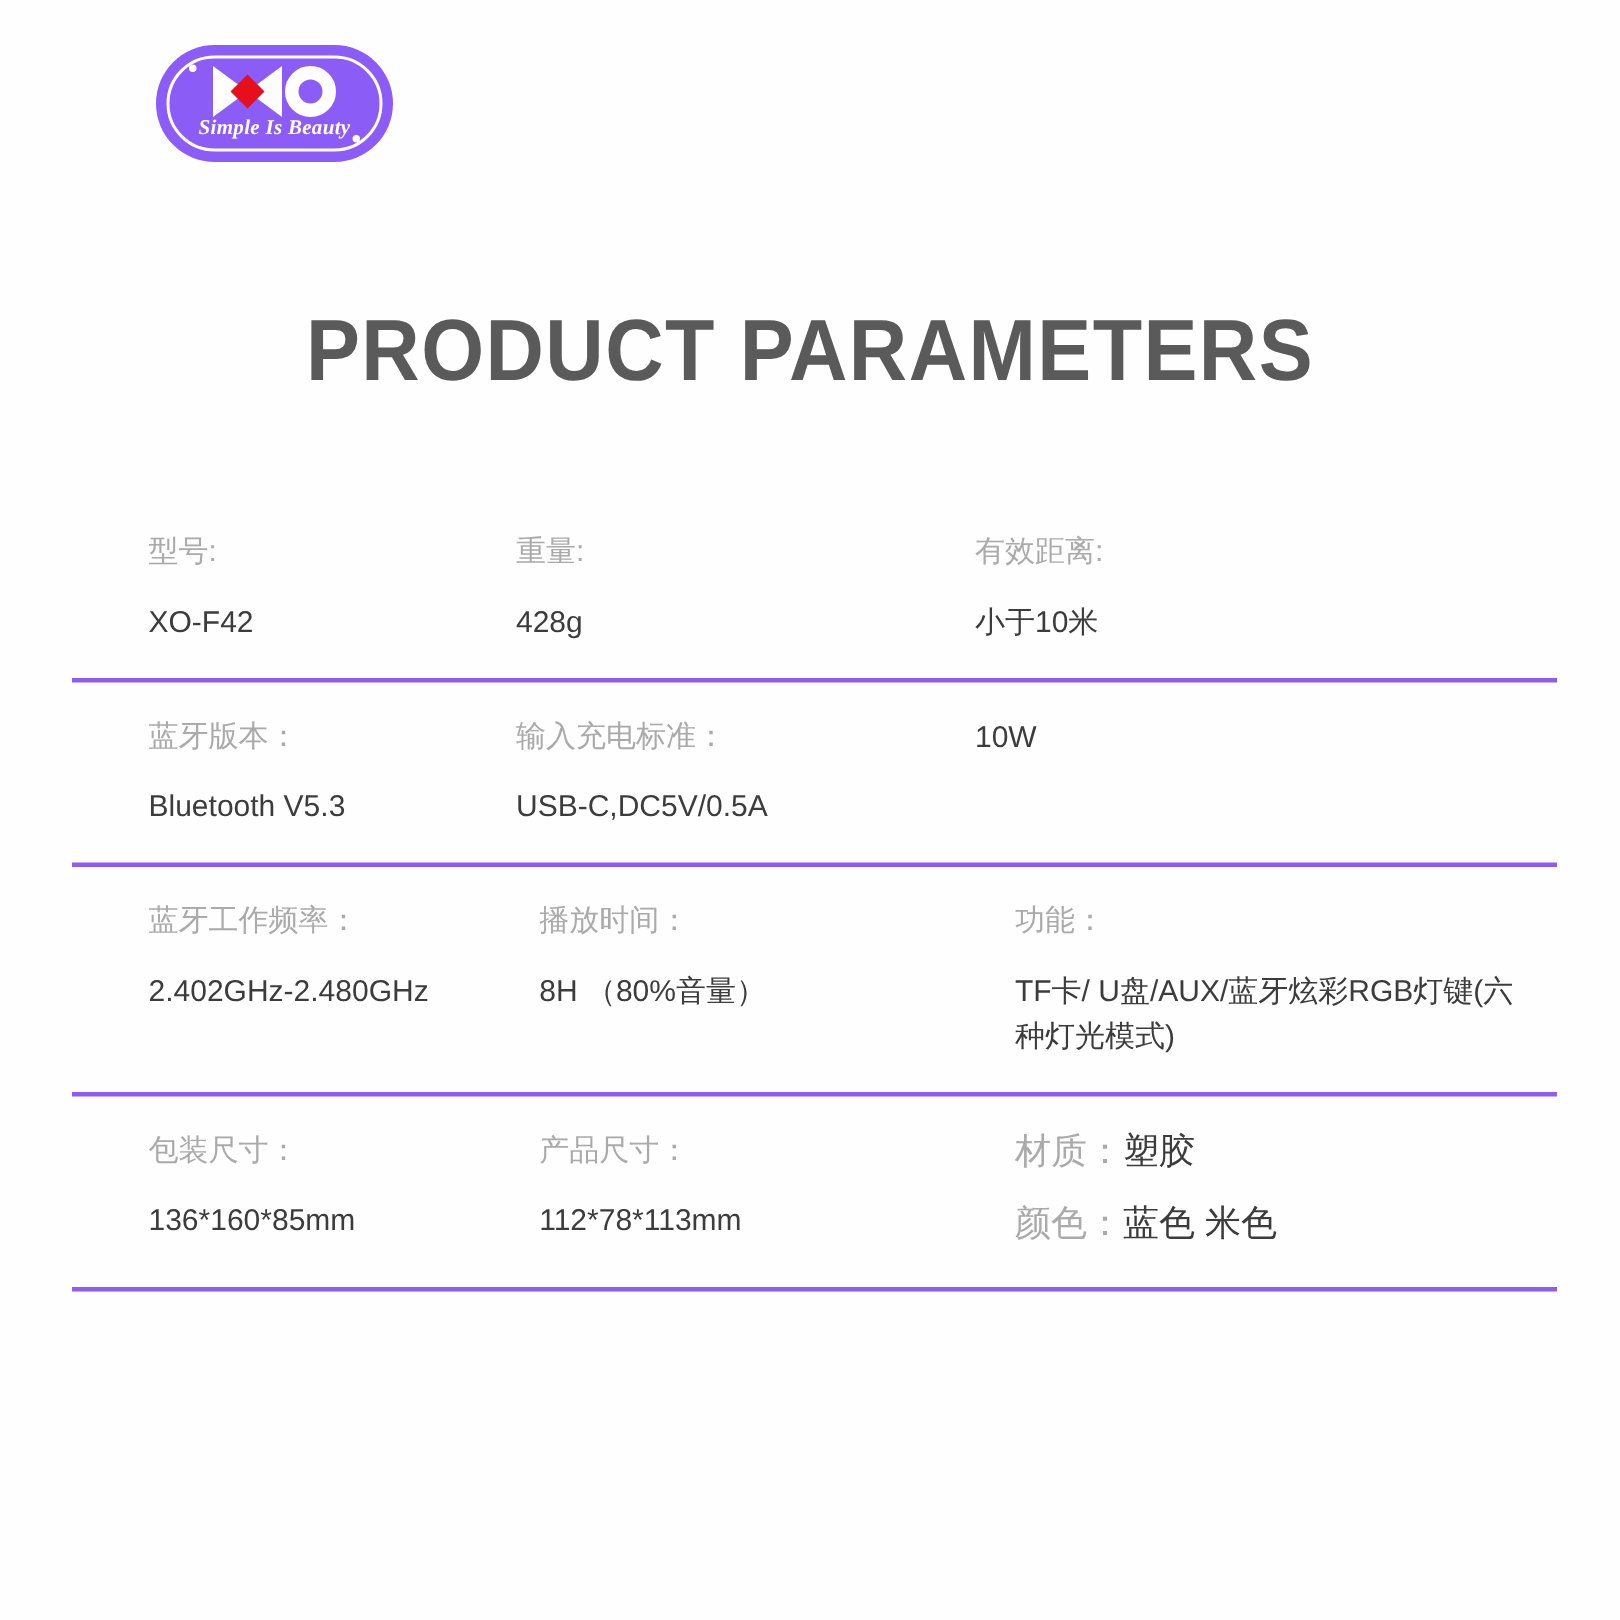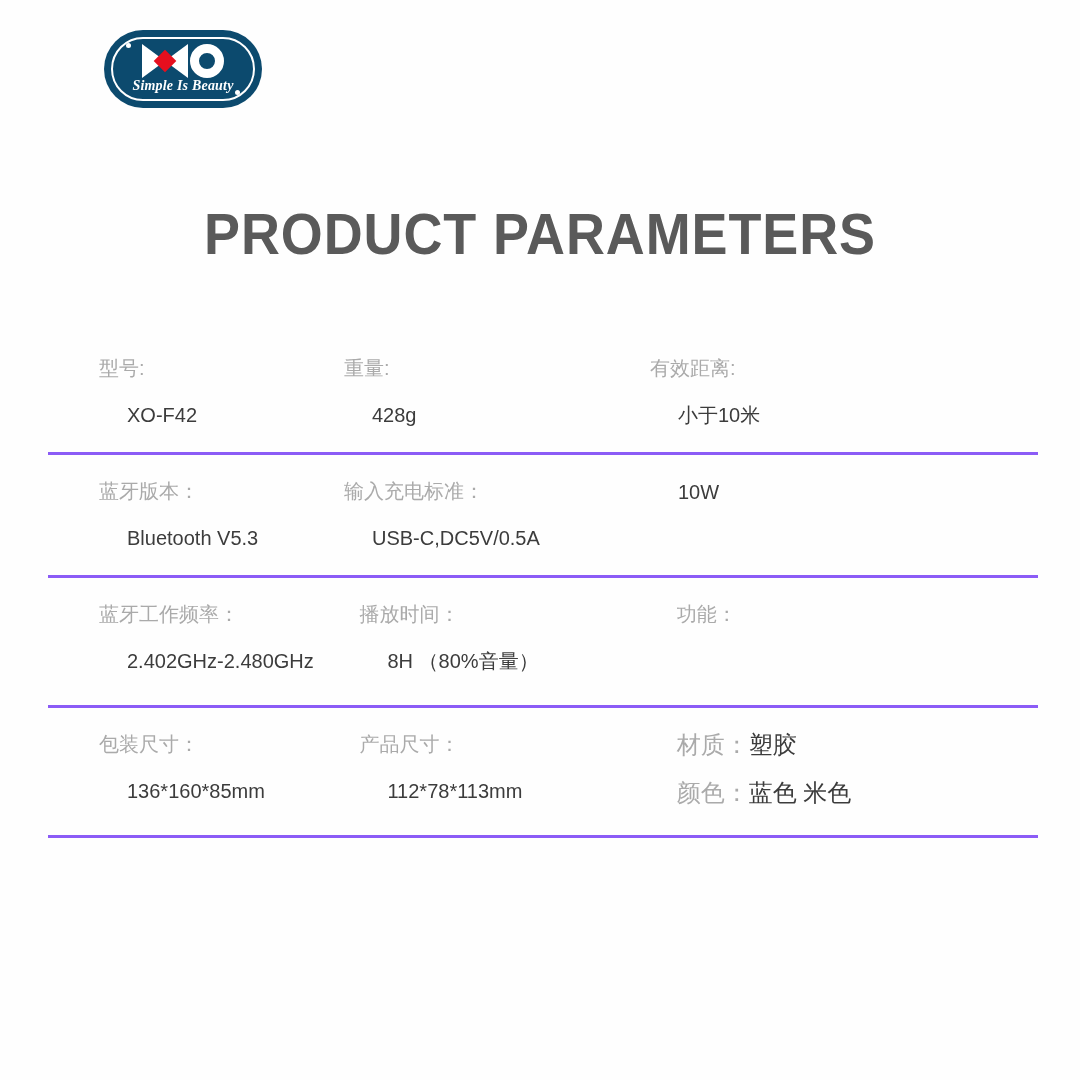--- a/index.html
+++ b/index.html
@@ -27,21 +27,21 @@
     position: absolute;
     left: 104px;
     top: 30px;
     width: 158px;
     height: 78px;
   }
   .logo-pill {
     position: relative;
     width: 158px;
     height: 78px;
-    background: #0c4a6e;
+    background: #8b5cf6;
     border-radius: 39px;
     box-sizing: border-box;
   }
   .logo-inner-outline {
     position: absolute;
     left: 7px;
     top: 7px;
     right: 7px;
     bottom: 7px;
     border: 2px solid #ffffff;
@@ -174,21 +174,20 @@
     line-height: 28px;
     font-weight: 400;
     margin-bottom: 18px;
     white-space: nowrap;
   }
   .spec-value {
     color: #3c3c3c;
     font-size: 20px;
     line-height: 30px;
     font-weight: 400;
-    margin-left: 28px;
   }
 
   
   .spec-inline {
     font-size: 24px;
     line-height: 30px;
     margin-bottom: 18px;
     white-space: nowrap;
   }
   .spec-inline:last-child { margin-bottom: 0; }
@@ -253,20 +252,21 @@
       <div class="spec-cell c1">
         <div class="spec-label">蓝牙工作频率：</div>
         <div class="spec-value">2.402GHz-2.480GHz</div>
       </div>
       <div class="spec-cell c2">
         <div class="spec-label">播放时间：</div>
         <div class="spec-value">8H （80%音量）</div>
       </div>
       <div class="spec-cell c3">
         <div class="spec-label">功能：</div>
+        <div class="spec-value">TF卡/ U盘/AUX/蓝牙炫彩RGB灯键(六种灯光模式)</div>
       </div>
     </div>
 
     <div class="spec-row tall">
       <div class="spec-cell c1">
         <div class="spec-label">包装尺寸：</div>
         <div class="spec-value">136*160*85mm</div>
       </div>
       <div class="spec-cell c2">
         <div class="spec-label">产品尺寸：</div>

